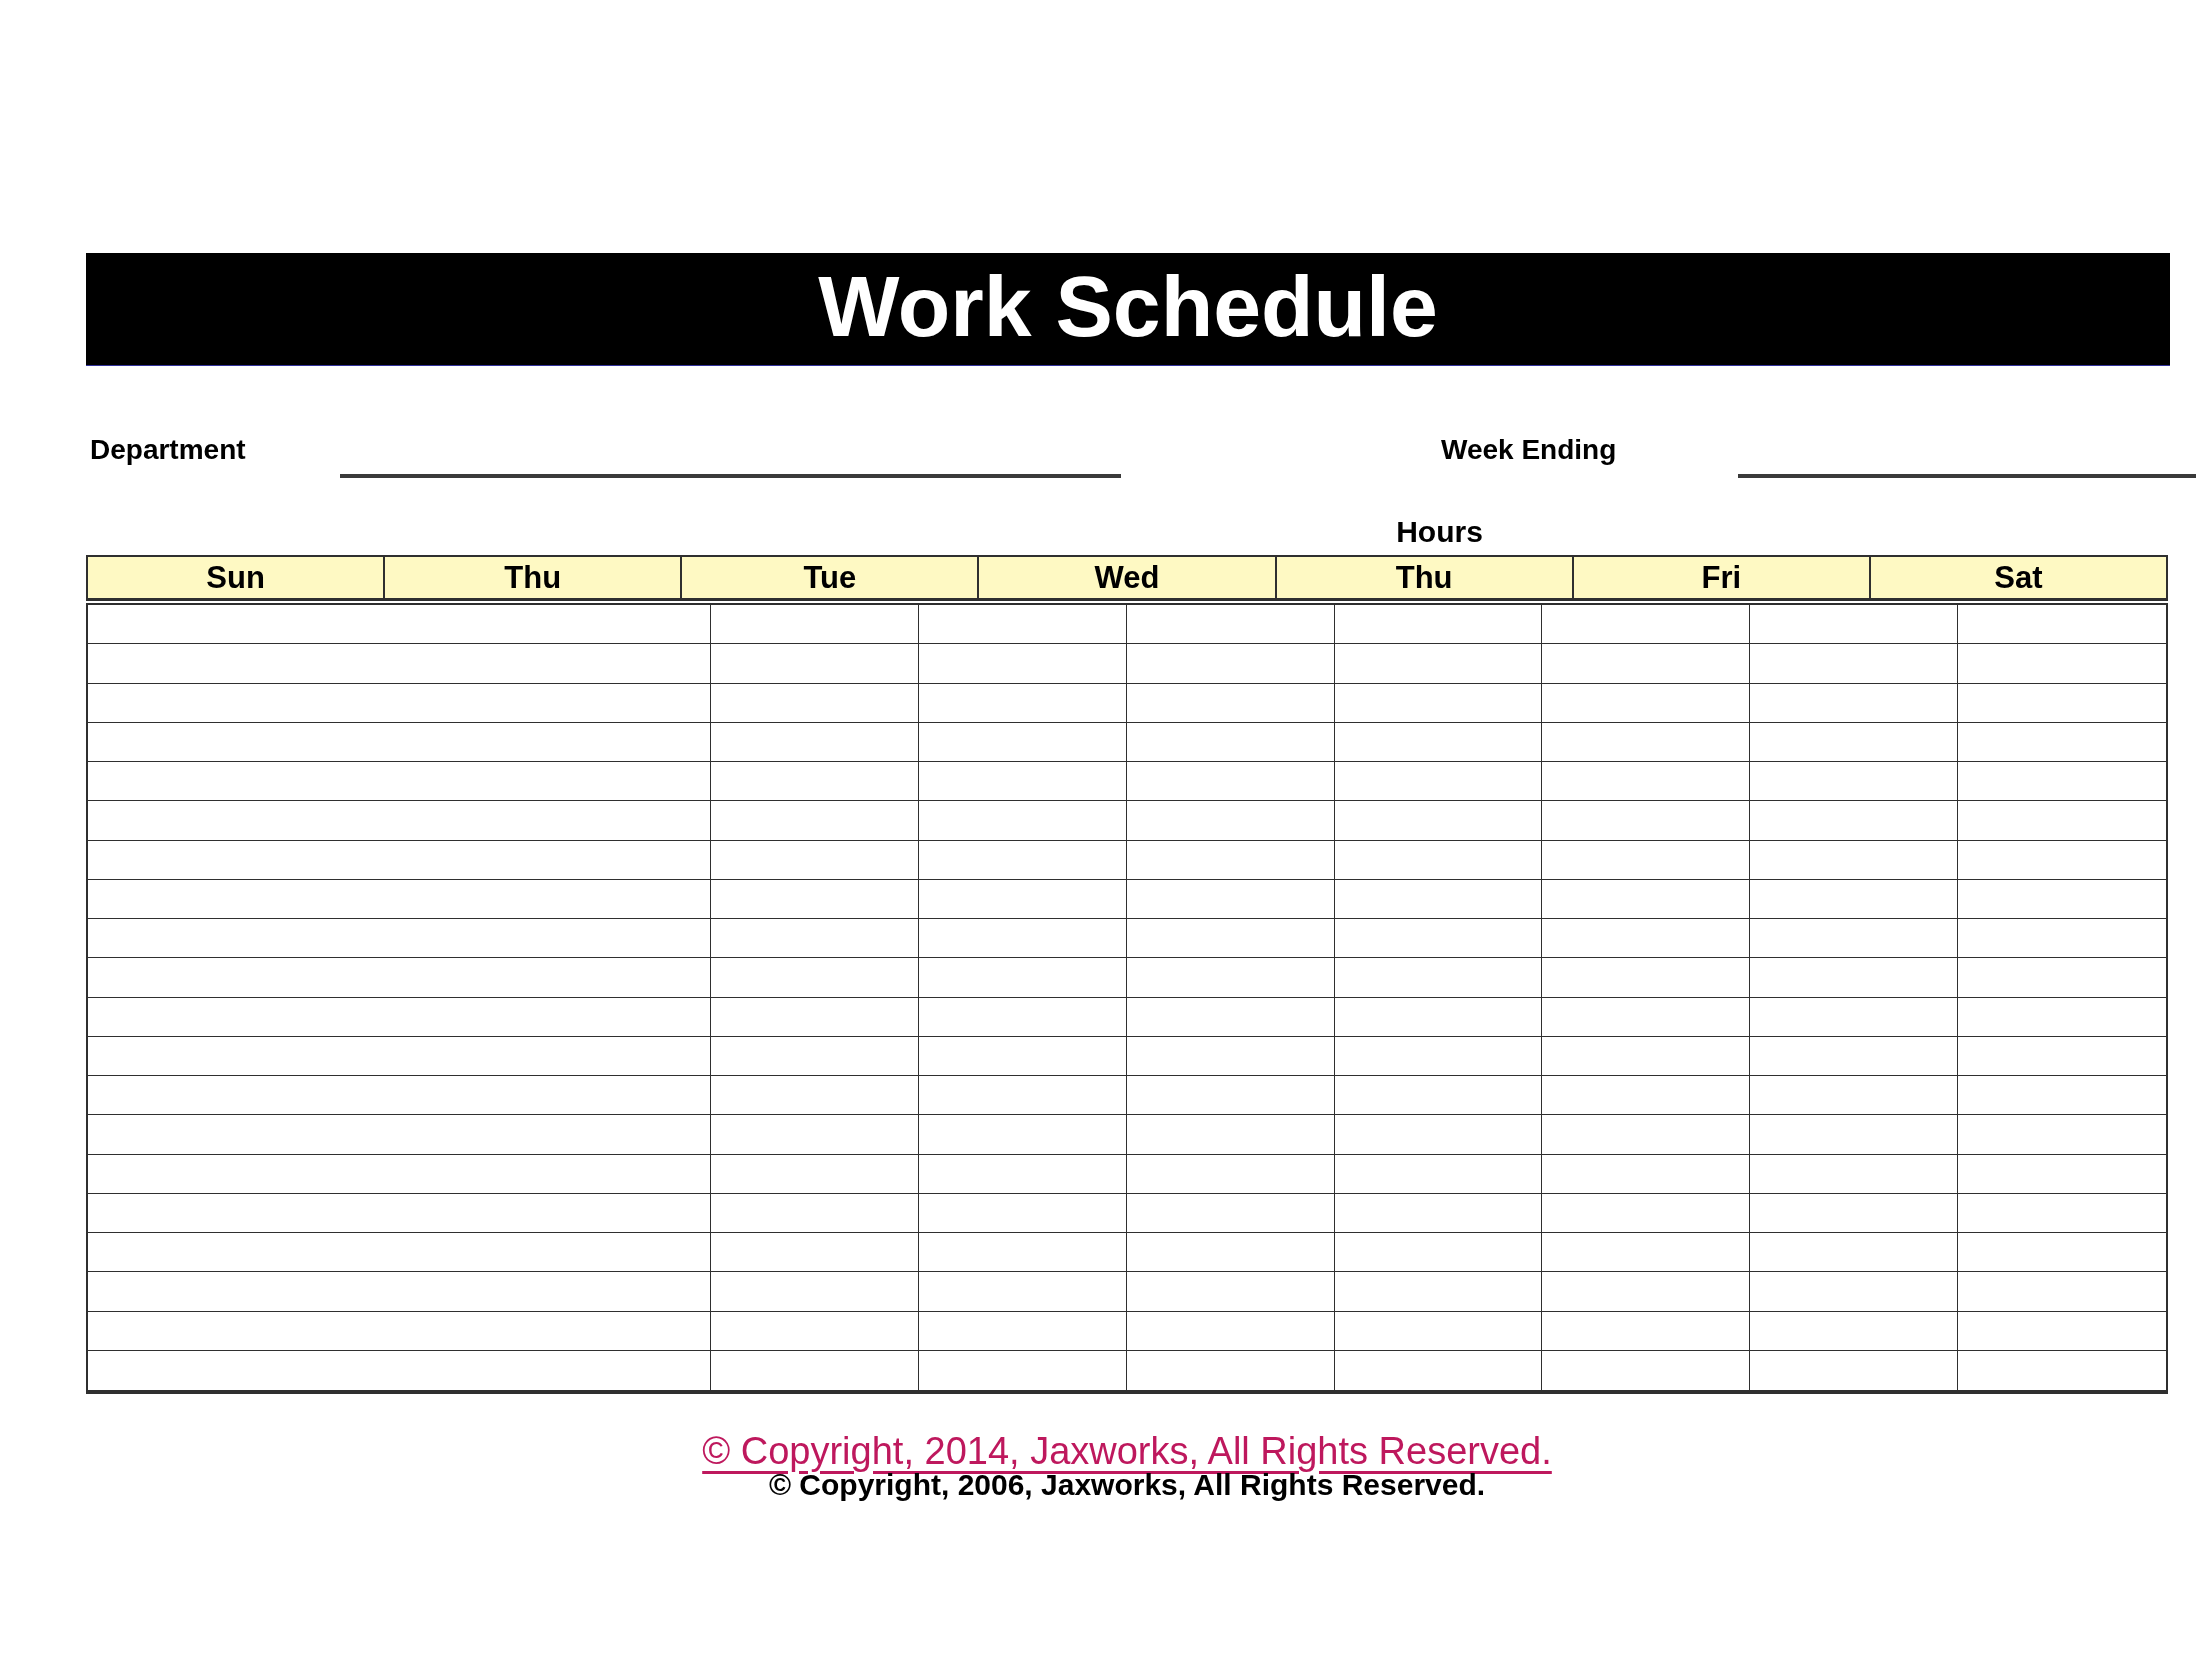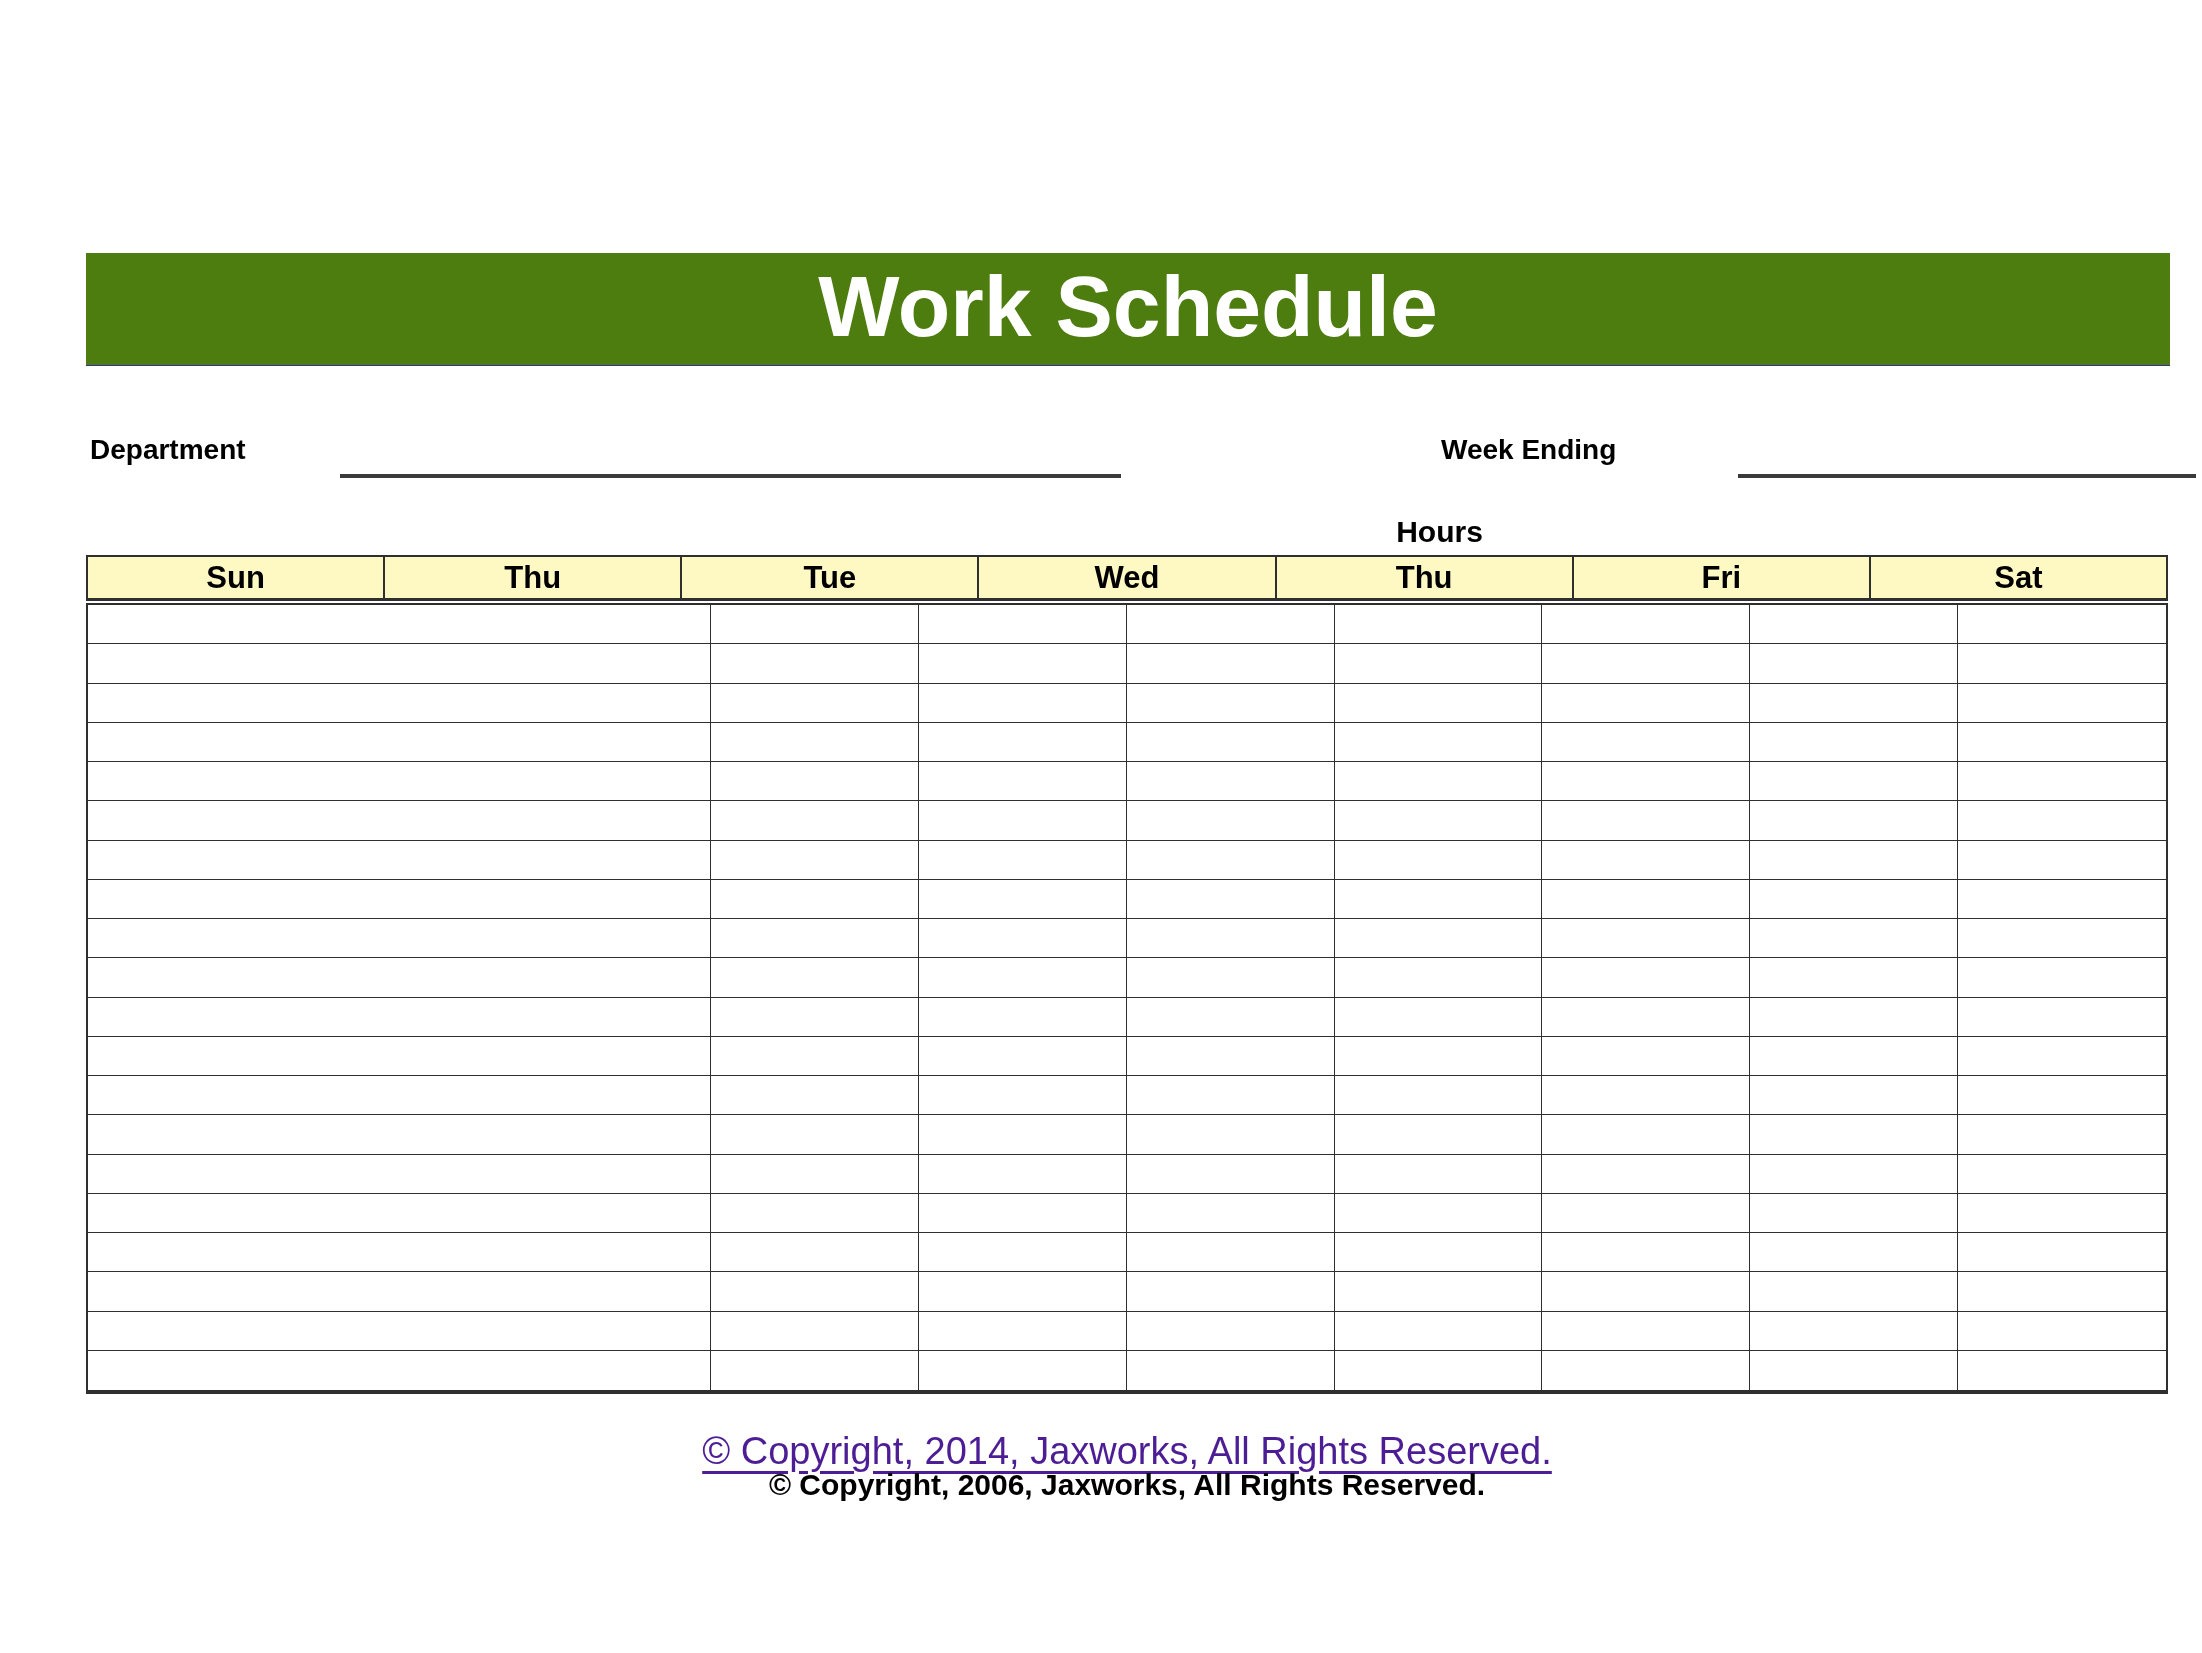--- a/index.html
+++ b/index.html
@@ -14,21 +14,21 @@
     height: 1654px;
     background: #ffffff;
     overflow: hidden;
   }
 
   
   .banner {
     position: absolute;
     left: 86px; top: 253px;
     width: 2084px; height: 113px;
-    background: #4d7c0f;
+    background: #000000;
     display: flex; align-items: center; justify-content: center;
     border-bottom: 1.7px solid #32329a;
   }
   .banner-title {
     color: #ffffff;
     font-size: 86px;
     font-weight: bold;
     letter-spacing: 0px;
     line-height: 1;
     padding-bottom: 5.2px;
@@ -114,21 +114,21 @@
   }
   .cell:nth-child(8n) { border-right: none; }
   .cell:nth-last-child(-n+8) { border-bottom: none; }
 
   
   .footer-link {
     position: absolute;
     left: 86px; top: 1430px; width: 2082px;
     text-align: center;
     font-size: 38px;
-    color: #4c1d95;
+    color: #be185d;
     text-decoration: underline;
     text-underline-offset: 6.9px;
     cursor: pointer;
   }
   .footer-plain {
     position: absolute;
     left: 86px; top: 1468px; width: 2082px;
     text-align: center;
     font-size: 30px;
     font-weight: bold;

